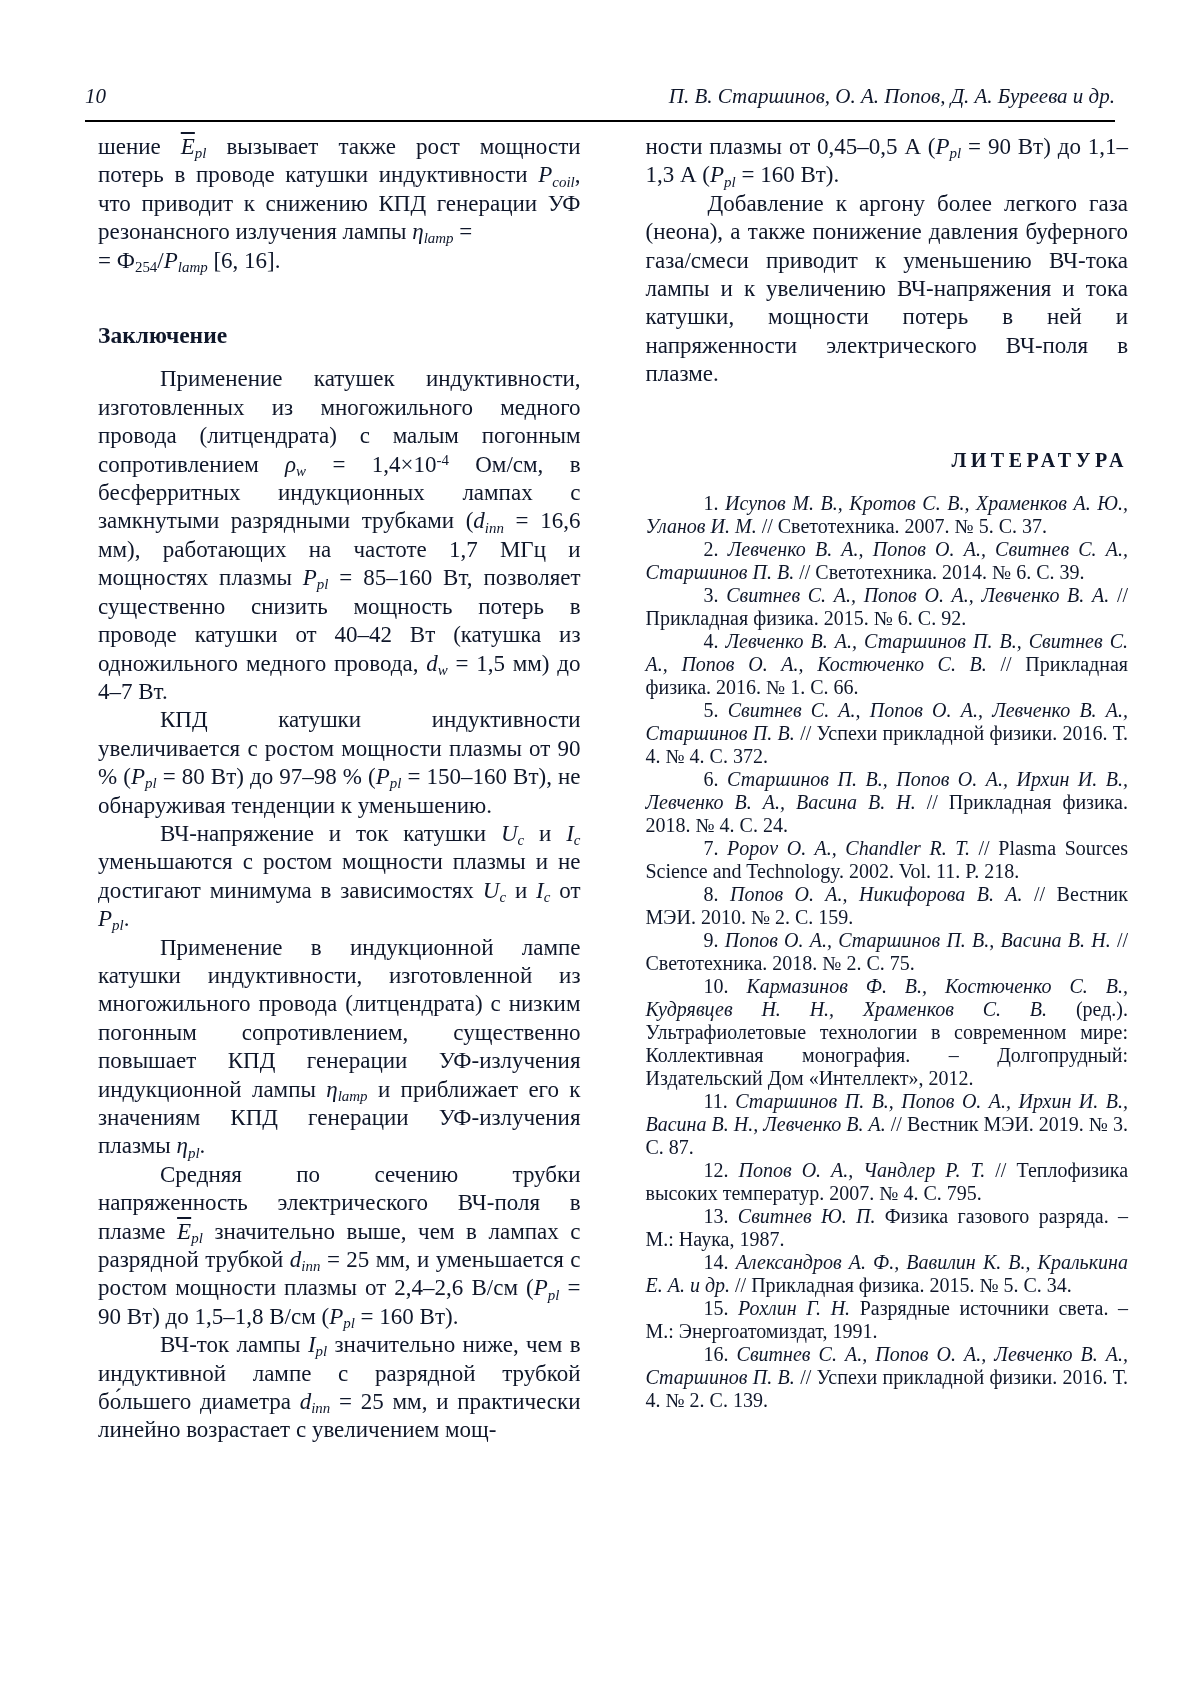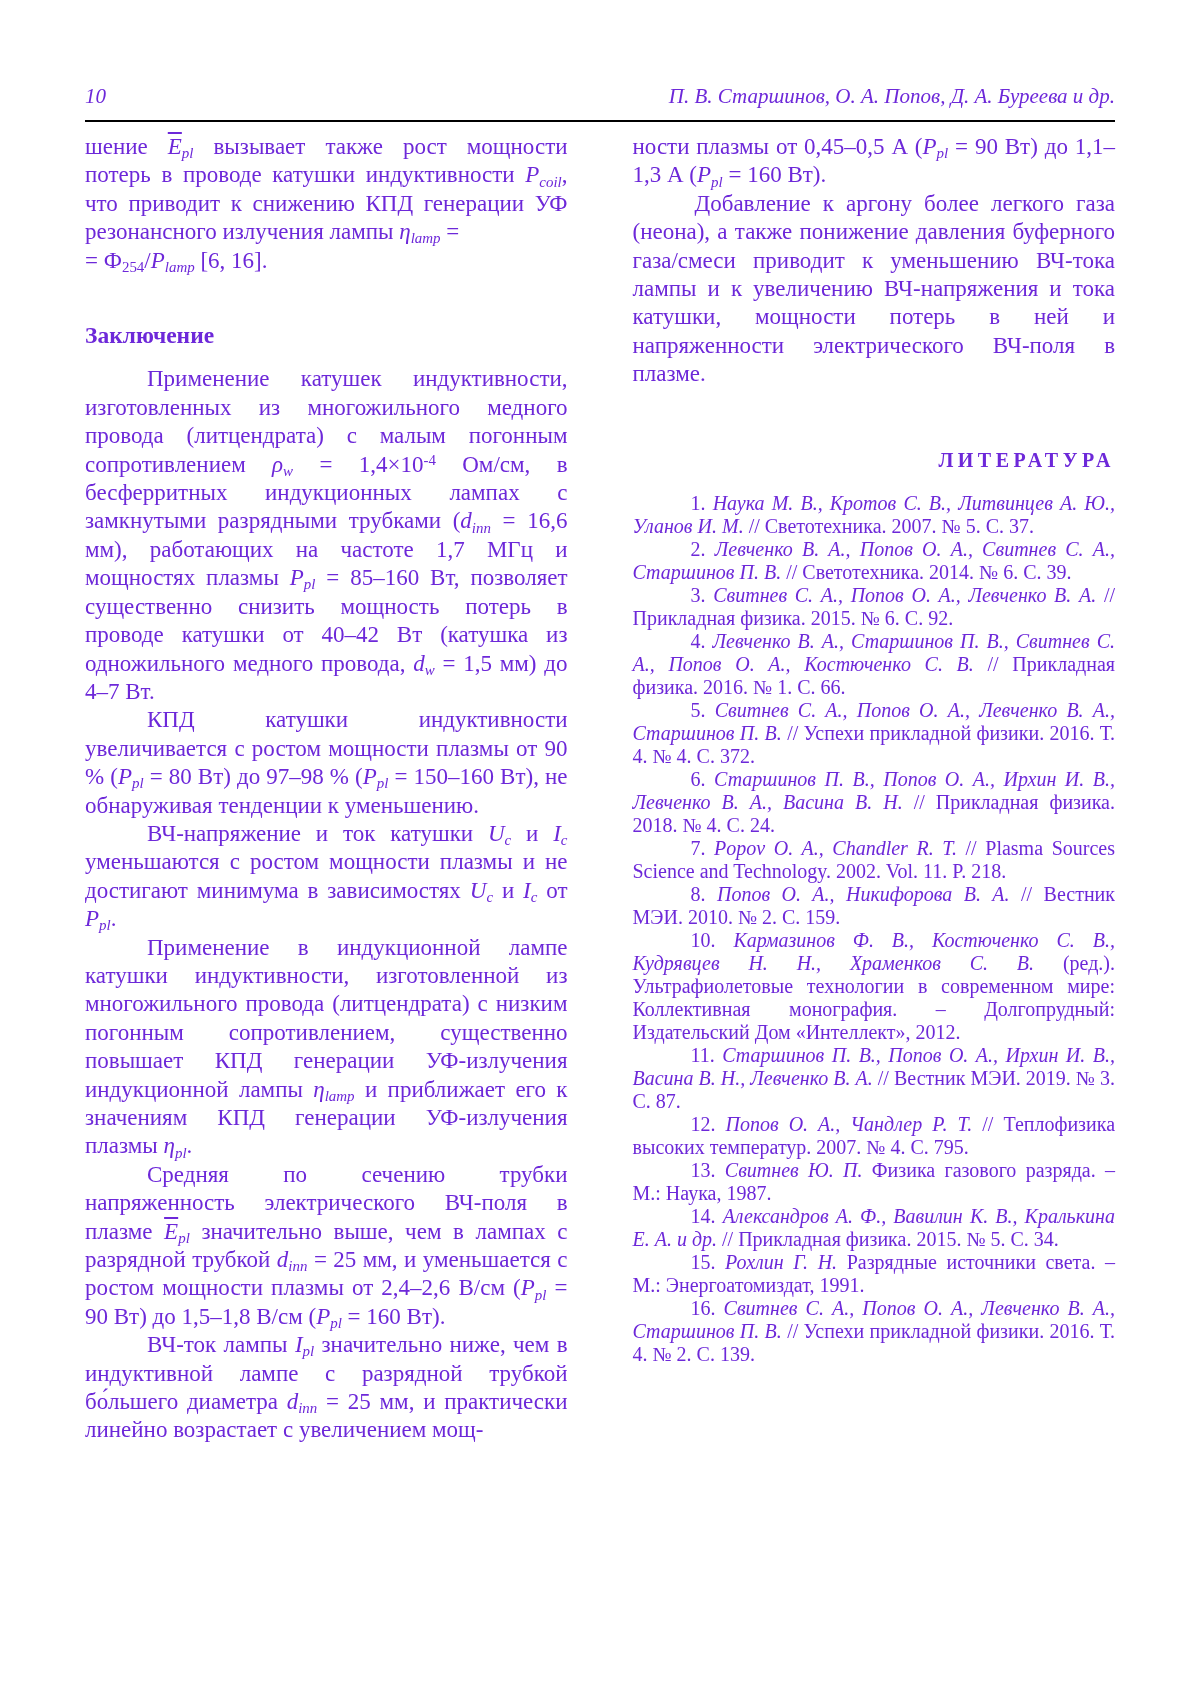--- a/index.html
+++ b/index.html
@@ -1,21 +1,21 @@
 <!DOCTYPE html>
 <html lang="ru"><head>
 <meta charset="utf-8">
 <style>
   html, body { margin: 0; padding: 0; background: #ffffff; }
   .page {
     position: relative;
     width: 1200px;
     height: 1698px;
     background: #ffffff;
-    color: #6d28d9;
+    color: #0f172a;
     font-family: "Liberation Serif", "DejaVu Serif", serif;
     overflow: hidden;
   }
   .running-head {
     position: absolute;
     top: 84px; left: 85px;
     width: 1030px;
     display: flex;
     justify-content: space-between;
     align-items: baseline;
@@ -24,21 +24,21 @@
     line-height: 24px;
   }
   .head-rule {
     position: absolute;
     top: 120px; left: 85px;
     width: 1030px;
     border-top: 2px solid #000000;
   }
   .columns {
     position: absolute;
-    top: 133px; left: 85px;
+    top: 133px; left: 98px;
     width: 1030px;
     display: flex;
     gap: 65px;
   }
   .col {
     width: 490px;
     text-align: justify;
     font-size: 23px;
     line-height: 28.4px;
   }
@@ -96,28 +96,29 @@
       <p>ВЧ-напряжение и ток катушки <i>U<sub>c</sub></i> и <i>I<sub>c</sub></i> уменьшаются с ростом мощности плазмы и не достигают минимума в зависимостях <i>U<sub>c</sub></i> и <i>I<sub>c</sub></i> от <i>P<sub>pl</sub></i>.</p>
       <p>Применение в индукционной лампе катушки индуктивности, изготовленной из многожильного провода (литцендрата) с низким погонным сопротивлением, существенно повышает КПД генерации УФ-излучения индукционной лампы <i>η<sub>lamp</sub></i> и приближает его к значениям КПД генерации УФ-излучения плазмы <i>η<sub>pl</sub></i>.</p>
       <p>Средняя по сечению трубки напряженность электрического ВЧ-поля в плазме <span class="ov"><i>E</i></span><i><sub>pl</sub></i> значительно выше, чем в лампах с разрядной трубкой <i>d<sub>inn</sub></i> = 25 мм, и уменьшается с ростом мощности плазмы от 2,4–2,6 В/см (<i>P<sub>pl</sub></i> = 90 Вт) до 1,5–1,8 В/см (<i>P<sub>pl</sub></i> = 160 Вт).</p>
       <p>ВЧ-ток лампы <i>I<sub>pl</sub></i> значительно ниже, чем в индуктивной лампе с разрядной трубкой бо́льшего диаметра <i>d<sub>inn</sub></i> = 25 мм, и практически линейно возрастает с увеличением мощ-</p>
     </div>
 
     <div class="col">
       <p class="noindent">ности плазмы от 0,45–0,5 А (<i>P<sub>pl</sub></i> = 90 Вт) до 1,1–1,3 А (<i>P<sub>pl</sub></i> = 160 Вт).</p>
       <p>Добавление к аргону более легкого газа (неона), а также понижение давления буферного газа/смеси приводит к уменьшению ВЧ-тока лампы и к увеличению ВЧ-напряжения и тока катушки, мощности потерь в ней и напряженности электрического ВЧ-поля в плазме.</p>
       <h3 class="literature">ЛИТЕРАТУРА</h3>
-      <p class="ref">1. <i>Наука М. В., Кротов С. В., Литвинцев А. Ю., Уланов И. М.</i> // Светотехника. 2007. № 5. С. 37.</p>
+      <p class="ref">1. <i>Исупов М. В., Кротов С. В., Храменков А. Ю., Уланов И. М.</i> // Светотехника. 2007. № 5. С. 37.</p>
       <p class="ref">2. <i>Левченко В. А., Попов О. А., Свитнев С. А., Старшинов П. В.</i> // Светотехника. 2014. № 6. С. 39.</p>
       <p class="ref">3. <i>Свитнев С. А., Попов О. А., Левченко В. А.</i> // Прикладная физика. 2015. № 6. С. 92.</p>
       <p class="ref">4. <i>Левченко В. А., Старшинов П. В., Свитнев С. А., Попов О. А., Костюченко С. В.</i> // Прикладная физика. 2016. № 1. С. 66.</p>
       <p class="ref">5. <i>Свитнев С. А., Попов О. А., Левченко В. А., Старшинов П. В.</i> // Успехи прикладной физики. 2016. Т. 4. № 4. С. 372.</p>
       <p class="ref">6. <i>Старшинов П. В., Попов О. А., Ирхин И. В., Левченко В. А., Васина В. Н.</i> // Прикладная физика. 2018. № 4. С. 24.</p>
       <p class="ref">7. <i>Popov O. A., Chandler R. T.</i> // Plasma Sources Science and Technology. 2002. Vol. 11. P. 218.</p>
       <p class="ref">8. <i>Попов О. А., Никифорова В. А.</i> // Вестник МЭИ. 2010. № 2. С. 159.</p>
+      <p class="ref">9. <i>Попов О. А., Старшинов П. В., Васина В. Н.</i> // Светотехника. 2018. № 2. С. 75.</p>
       <p class="ref">10. <i>Кармазинов Ф. В., Костюченко С. В., Кудрявцев Н. Н., Храменков С. В.</i> (ред.). Ультрафиолетовые технологии в современном мире: Коллективная монография. – Долгопрудный: Издательский Дом «Интеллект», 2012.</p>
       <p class="ref">11. <i>Старшинов П. В., Попов О. А., Ирхин И. В., Васина В. Н., Левченко В. А.</i> // Вестник МЭИ. 2019. № 3. С. 87.</p>
       <p class="ref">12. <i>Попов О. А., Чандлер Р. Т.</i> // Теплофизика высоких температур. 2007. № 4. С. 795.</p>
       <p class="ref">13. <i>Свитнев Ю. П.</i> Физика газового разряда. – М.: Наука, 1987.</p>
       <p class="ref">14. <i>Александров А. Ф., Вавилин К. В., Кралькина Е. А. и др.</i> // Прикладная физика. 2015. № 5. С. 34.</p>
       <p class="ref">15. <i>Рохлин Г. Н.</i> Разрядные источники света. – М.: Энергоатомиздат, 1991.</p>
       <p class="ref">16. <i>Свитнев С. А., Попов О. А., Левченко В. А., Старшинов П. В.</i> // Успехи прикладной физики. 2016. Т. 4. № 2. С. 139.</p>
     </div>
 
   </div>

